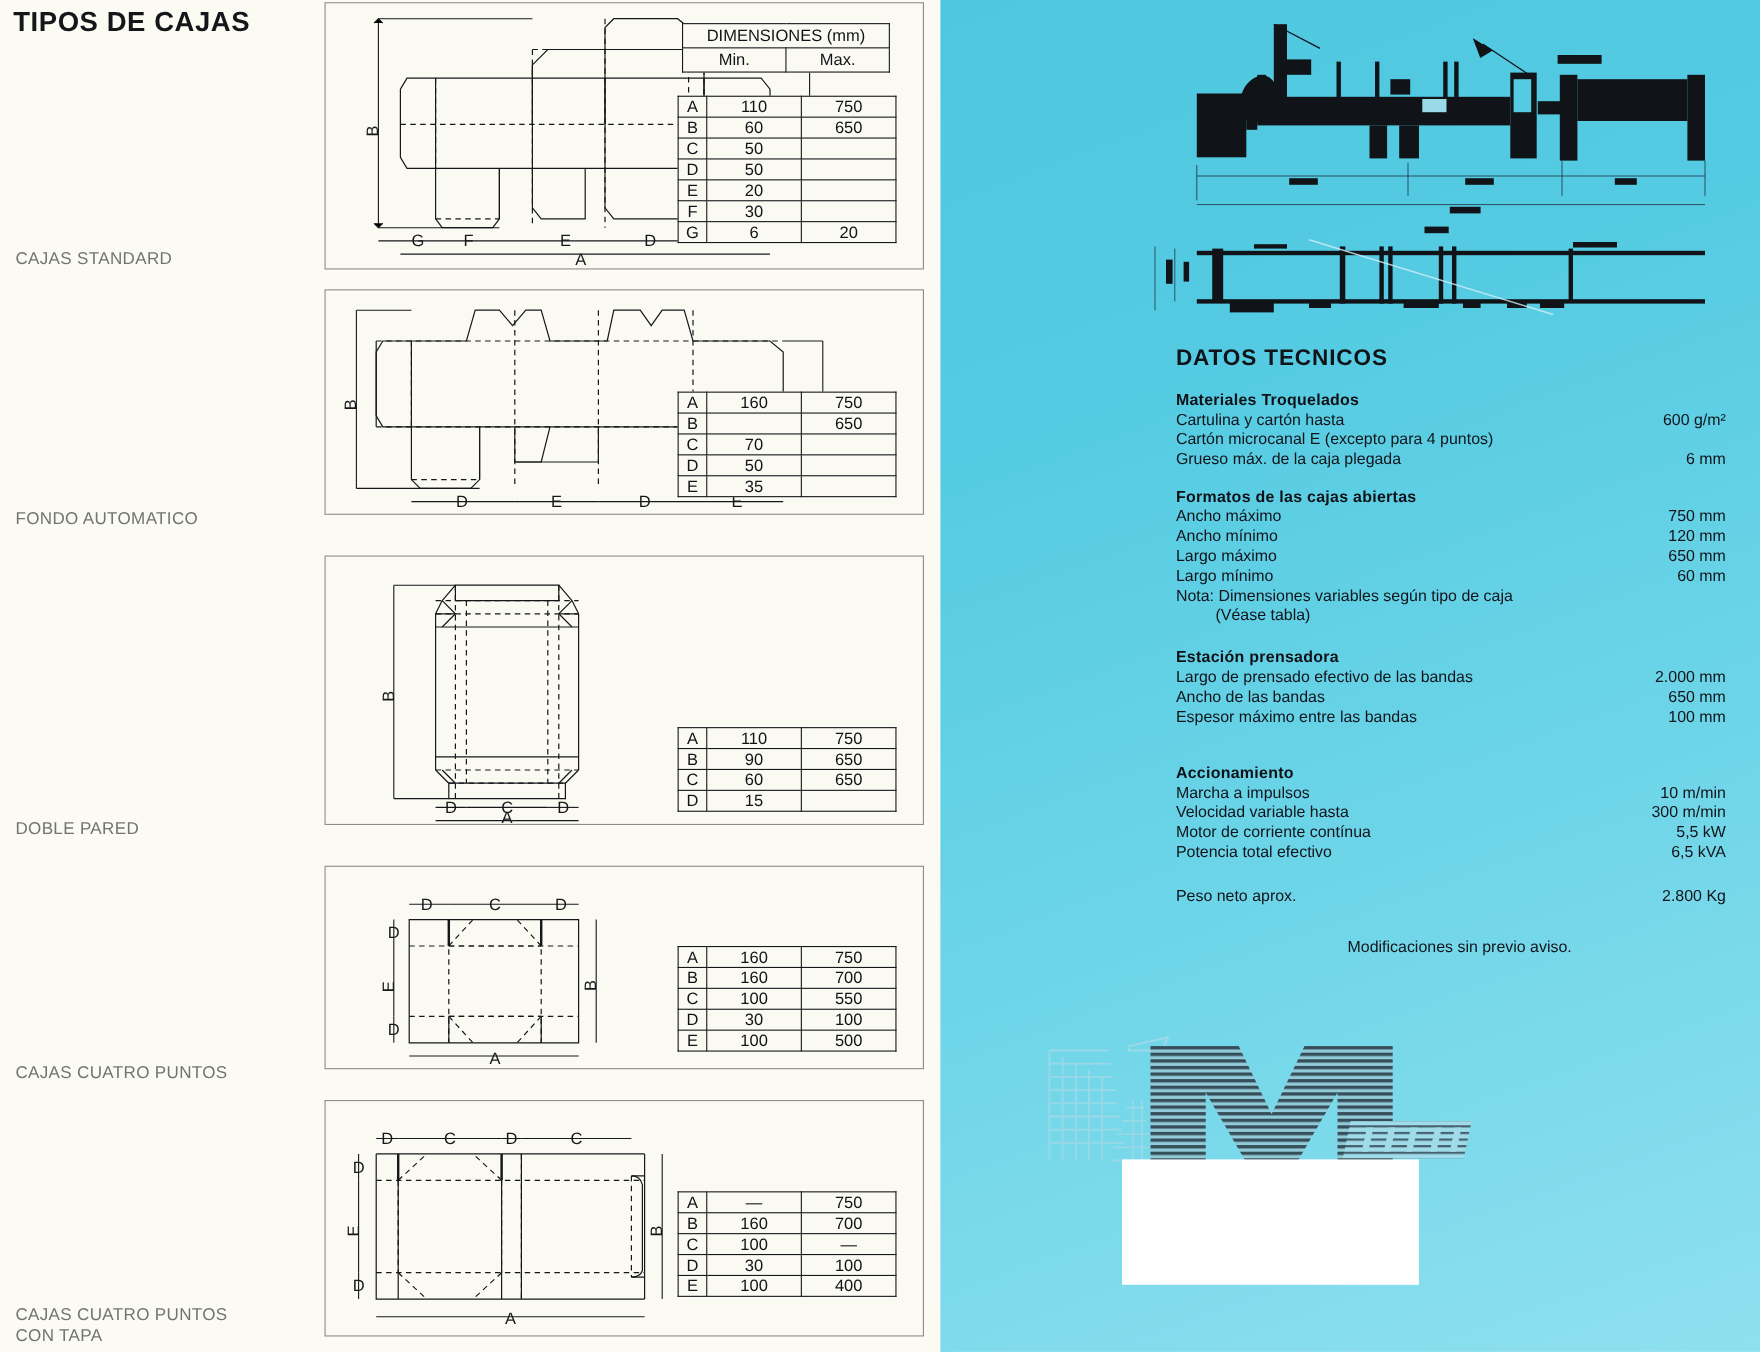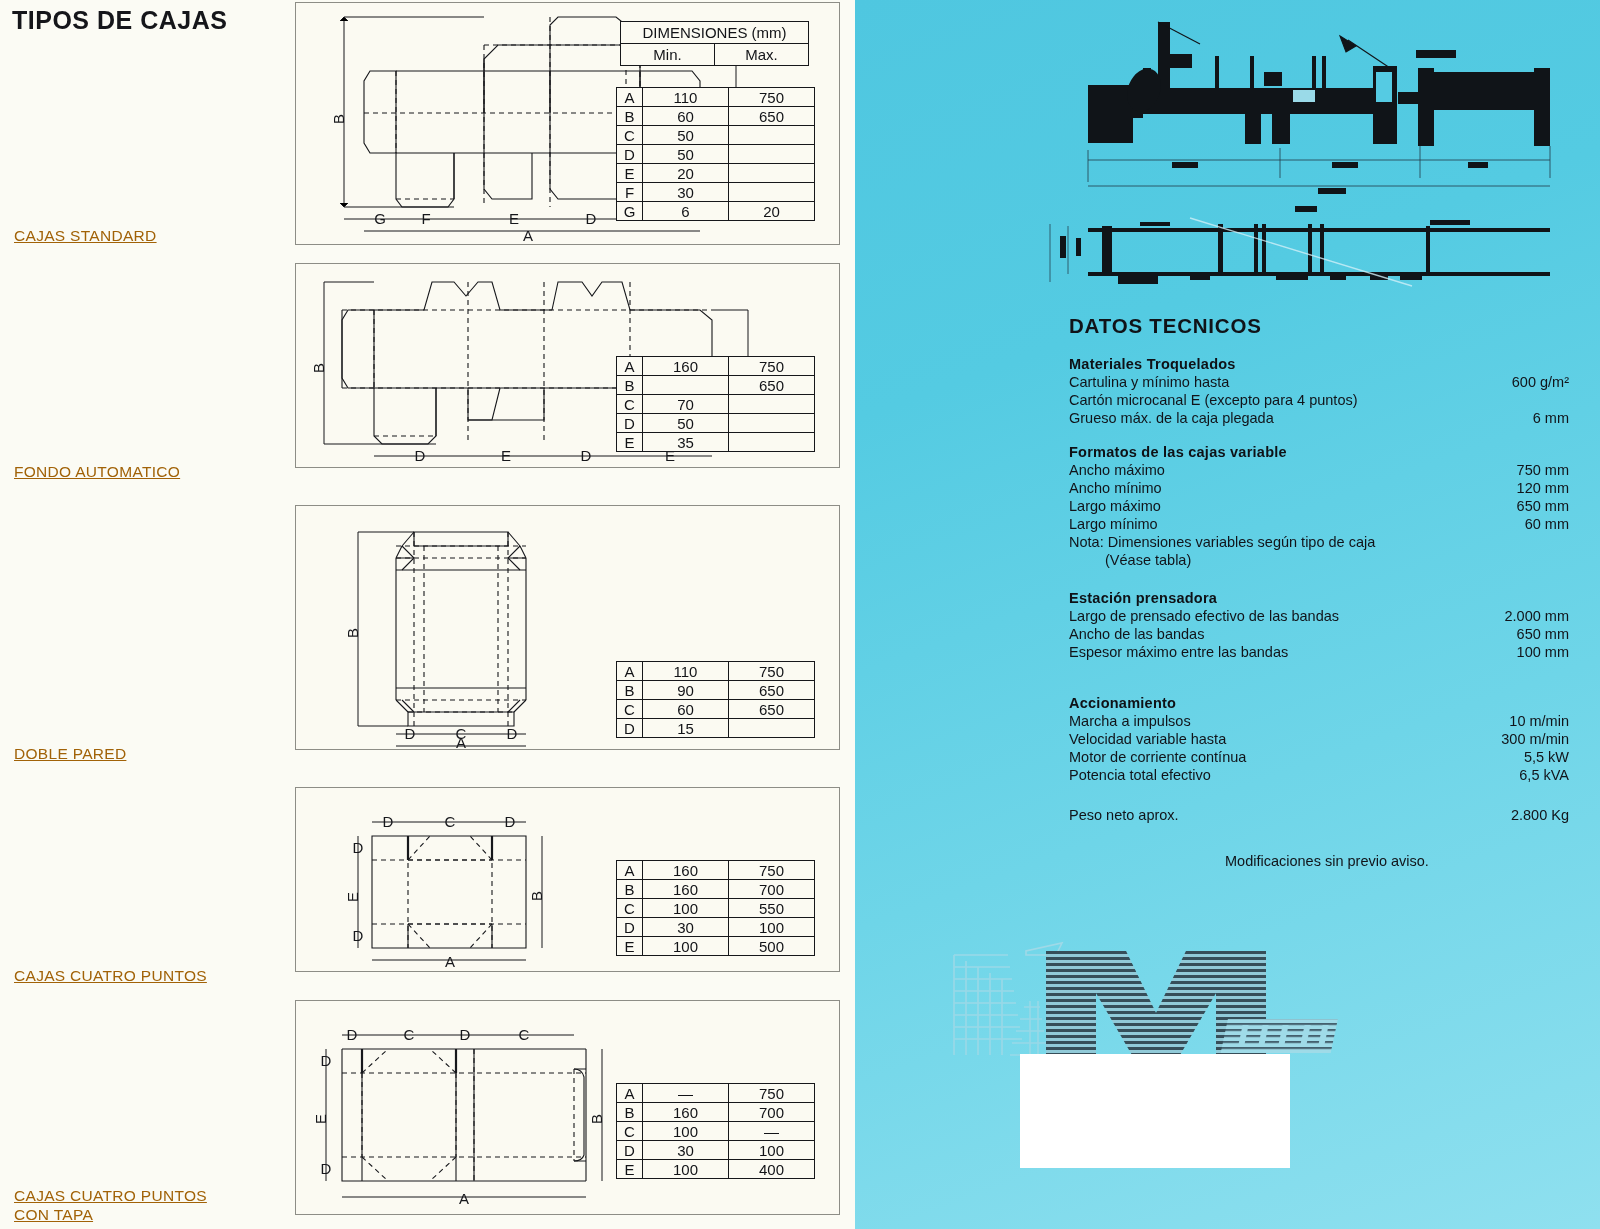--- a/index.html
+++ b/index.html
@@ -21,22 +21,22 @@
     width: 855px; height: 1229px;
     background: #fbfbf4;
   }
   #page-title {
     position: absolute; left: 12px; top: 6px;
     font-size: 25px; font-weight: bold; letter-spacing: .5px;
     color: #15161a;
   }
   .type-label {
     position: absolute; left: 14px;
-    font-size: 15.5px; letter-spacing: .3px; color: #a16207;
-    line-height: 19px; white-space: pre-line; text-decoration: underline;
+    font-size: 15.5px; letter-spacing: .3px; color: #737373;
+    line-height: 19px; white-space: pre-line;
   }
 
   
   .box-panel {
     position: absolute; left: 295px;
     background: #fbfaf2;
     border: 1px solid #8d8d86;
     overflow: hidden;
   }
   .diag-svg { position: absolute; left: 0; top: 0; }
@@ -623,35 +623,35 @@
         <path d="M28 216 L28 264"></path>
         <path d="M150 208 L372 276" stroke="#cfeff7" stroke-width="1.4"></path>
       </g>
     </svg>
 
     <div id="datos-title">DATOS TECNICOS</div>
 
     <div class="spec-block" style="top:356px;">
       <div class="spec-head">Materiales Troquelados</div>
       <div class="spec-row">
-        <span class="lbl">Cartulina y mínimo hasta</span>
+        <span class="lbl">Cartulina y cartón hasta</span>
         <span class="val">600 g/m²</span>
       </div>
       <div class="spec-row">
         <span class="lbl">Cartón microcanal E (excepto para 4 puntos)</span>
         <span class="val"></span>
       </div>
       <div class="spec-row">
         <span class="lbl">Grueso máx. de la caja plegada</span>
         <span class="val">6 mm</span>
       </div>
     </div>
 
     <div class="spec-block" style="top:444px;">
-      <div class="spec-head">Formatos de las cajas variable</div>
+      <div class="spec-head">Formatos de las cajas abiertas</div>
       <div class="spec-row">
         <span class="lbl">Ancho máximo</span>
         <span class="val">750 mm</span>
       </div>
       <div class="spec-row">
         <span class="lbl">Ancho mínimo</span>
         <span class="val">120 mm</span>
       </div>
       <div class="spec-row">
         <span class="lbl">Largo máximo</span>

